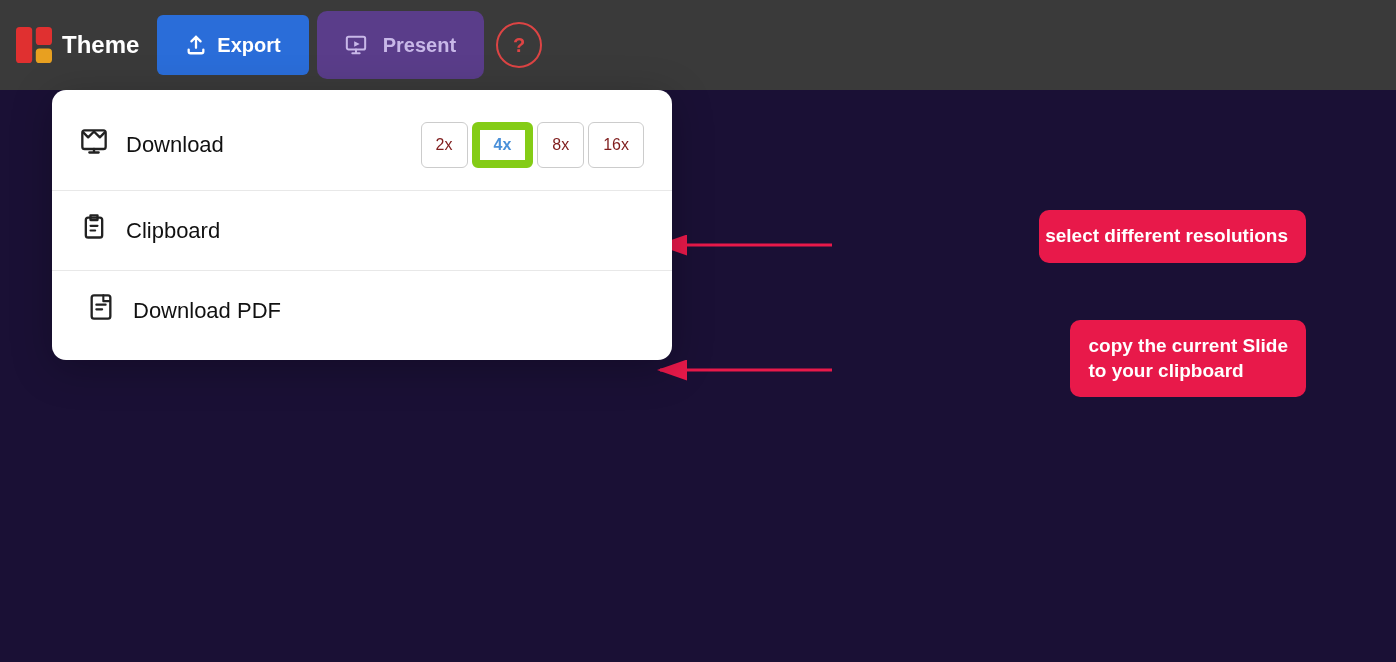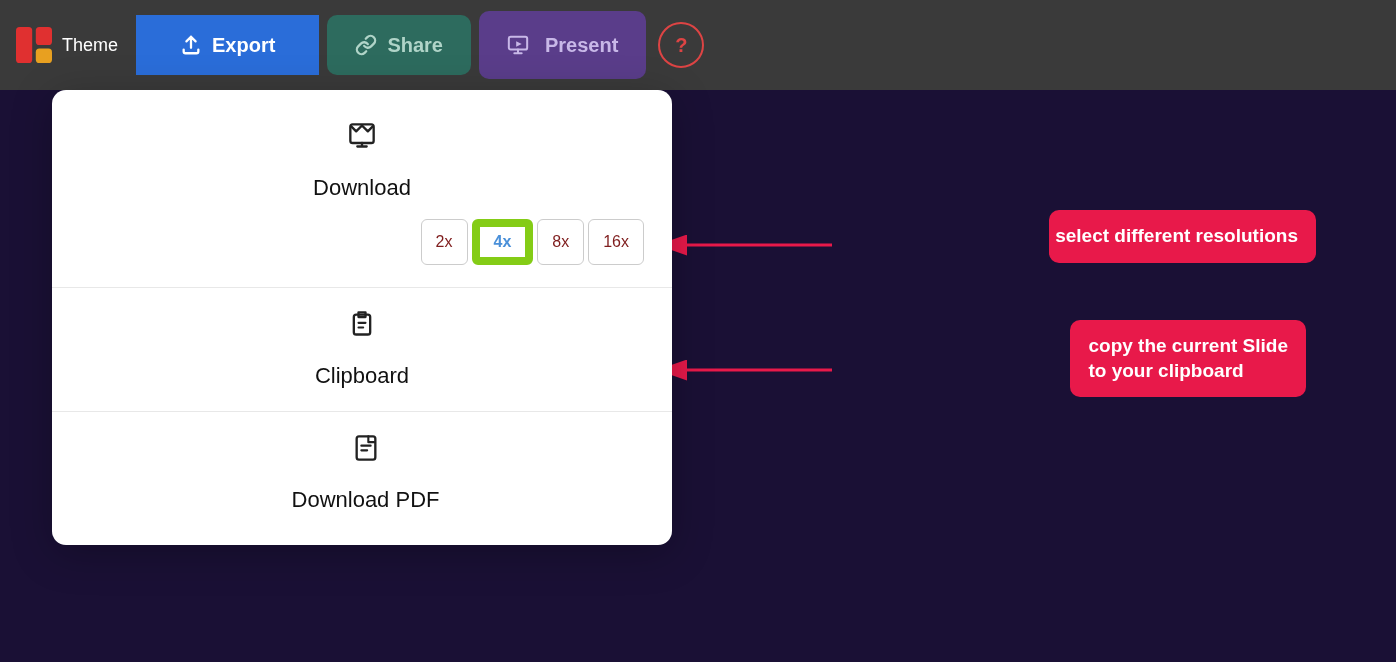--- a/index.html
+++ b/index.html
@@ -28,30 +28,30 @@
       margin-right: 10px;
     }
 
     .logo-icon {
       width: 36px;
       height: 36px;
     }
 
     .theme-label {
       color: #fff;
-      font-size: 18px;
-      font-weight: 400;
+      font-size: 24px;
+      font-weight: 700;
     }
 
     .btn-export {
       background: #2a6dd9;
       color: #fff;
       border: none;
-      border-radius: 0;
-      padding: 14px 44px;
+      border-radius: 6px;
+      padding: 14px 28px;
       font-size: 20px;
       font-weight: 700;
       cursor: pointer;
       display: flex;
       align-items: center;
       gap: 10px;
       height: 60px;
     }
 
     .btn-share {
@@ -121,21 +121,20 @@
       z-index: 100;
     }
 
     .menu-item {
       display: flex;
       align-items: center;
       gap: 18px;
       padding: 22px 28px;
       cursor: pointer;
       border-bottom: 1px solid #e8e8e8;
-      flex-direction: column;
     }
 
     .menu-item:last-child {
       border-bottom: none;
       margin-left: 7px;
     }
 
     .menu-item-icon {
       font-size: 26px;
       color: #222;
@@ -180,21 +179,21 @@
       border-radius: 10px;
       padding: 14px 18px;
       font-size: 19px;
       font-weight: 700;
       line-height: 1.3;
       max-width: 380px;
     }
 
     .callout-box-1 {
       top: 120px;
-      right: 80px;
+      right: 90px;
       padding-left: 6px;
     }
 
     .callout-box-2 {
       top: 230px;
       right: 90px;
     }
 
     
     .annotation-svg {
@@ -220,28 +219,20 @@
   </div>
 
   <button class="btn-export">
 
     <svg width="22" height="22" viewBox="0 0 24 24" fill="none">
       <path d="M12 3v12M7 8l5-5 5 5M4 17v2a2 2 0 002 2h12a2 2 0 002-2v-2" stroke="white" stroke-width="2.5" stroke-linecap="round" stroke-linejoin="round"></path>
     </svg>
     <span>Export</span>
   </button>
 
-  <button class="btn-share">
-
-    <svg width="22" height="22" viewBox="0 0 24 24" fill="none">
-      <path d="M10 13a5 5 0 007.54.54l3-3a5 5 0 00-7.07-7.07l-1.72 1.71" stroke="#b0d4c8" stroke-width="2.5" stroke-linecap="round"></path>
-      <path d="M14 11a5 5 0 00-7.54-.54l-3 3a5 5 0 007.07 7.07l1.71-1.71" stroke="#b0d4c8" stroke-width="2.5" stroke-linecap="round"></path>
-    </svg>
-    <span>Share</span>
-  </button>
 
   <button class="btn-present">
 
     <svg width="22" height="22" viewBox="0 0 24 24" fill="none">
       <rect x="2" y="3" width="20" height="14" rx="2" stroke="#c8b8e8" stroke-width="2.2"></rect>
       <path d="M8 21h8M12 17v4" stroke="#c8b8e8" stroke-width="2.2" stroke-linecap="round"></path>
       <polygon points="10,8 16,11 10,14" fill="#c8b8e8"></polygon>
     </svg>
     <span>Present</span>
   </button>

